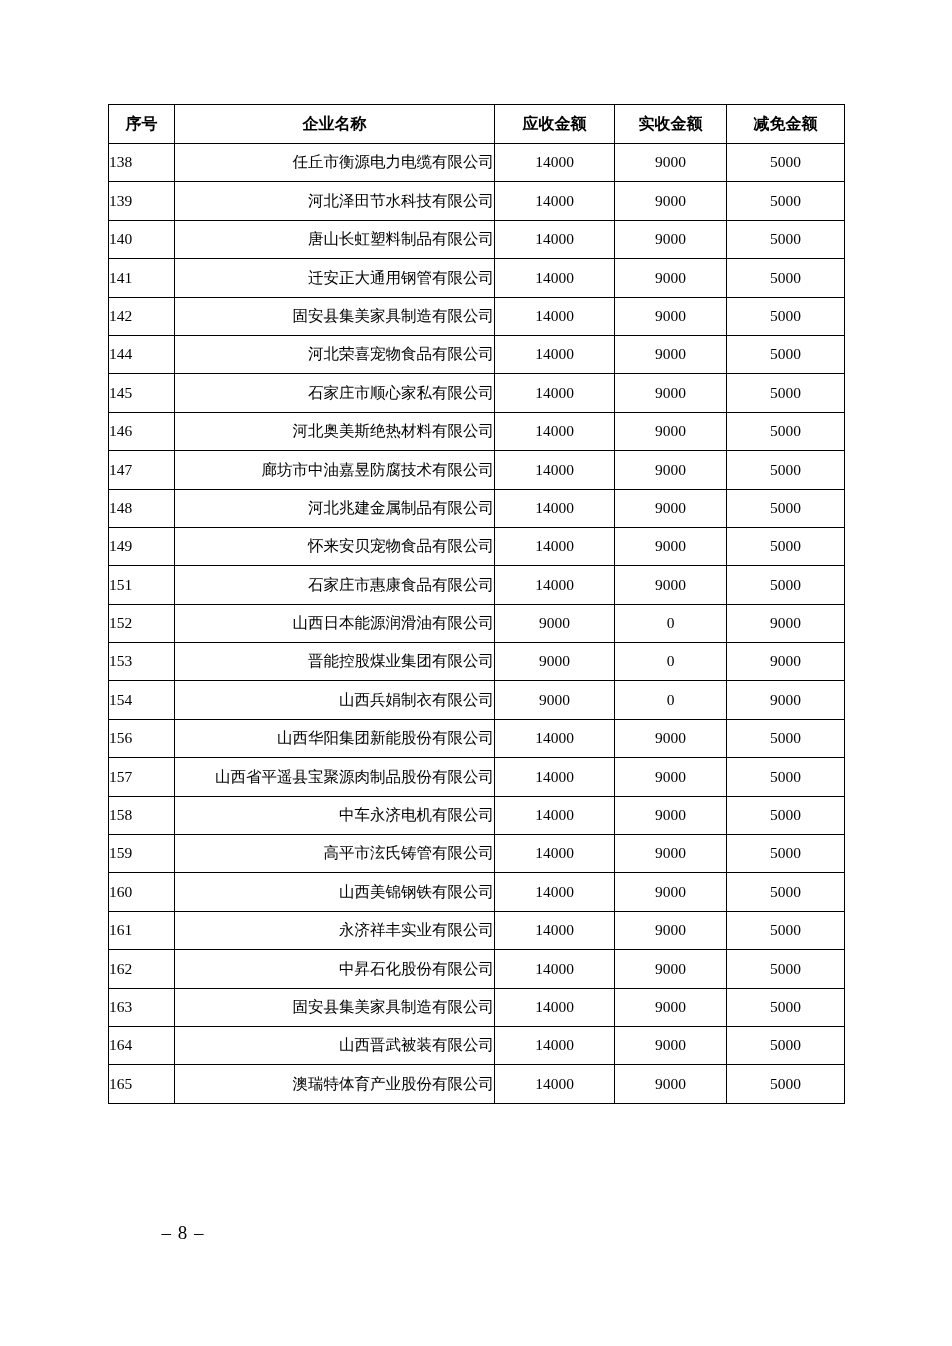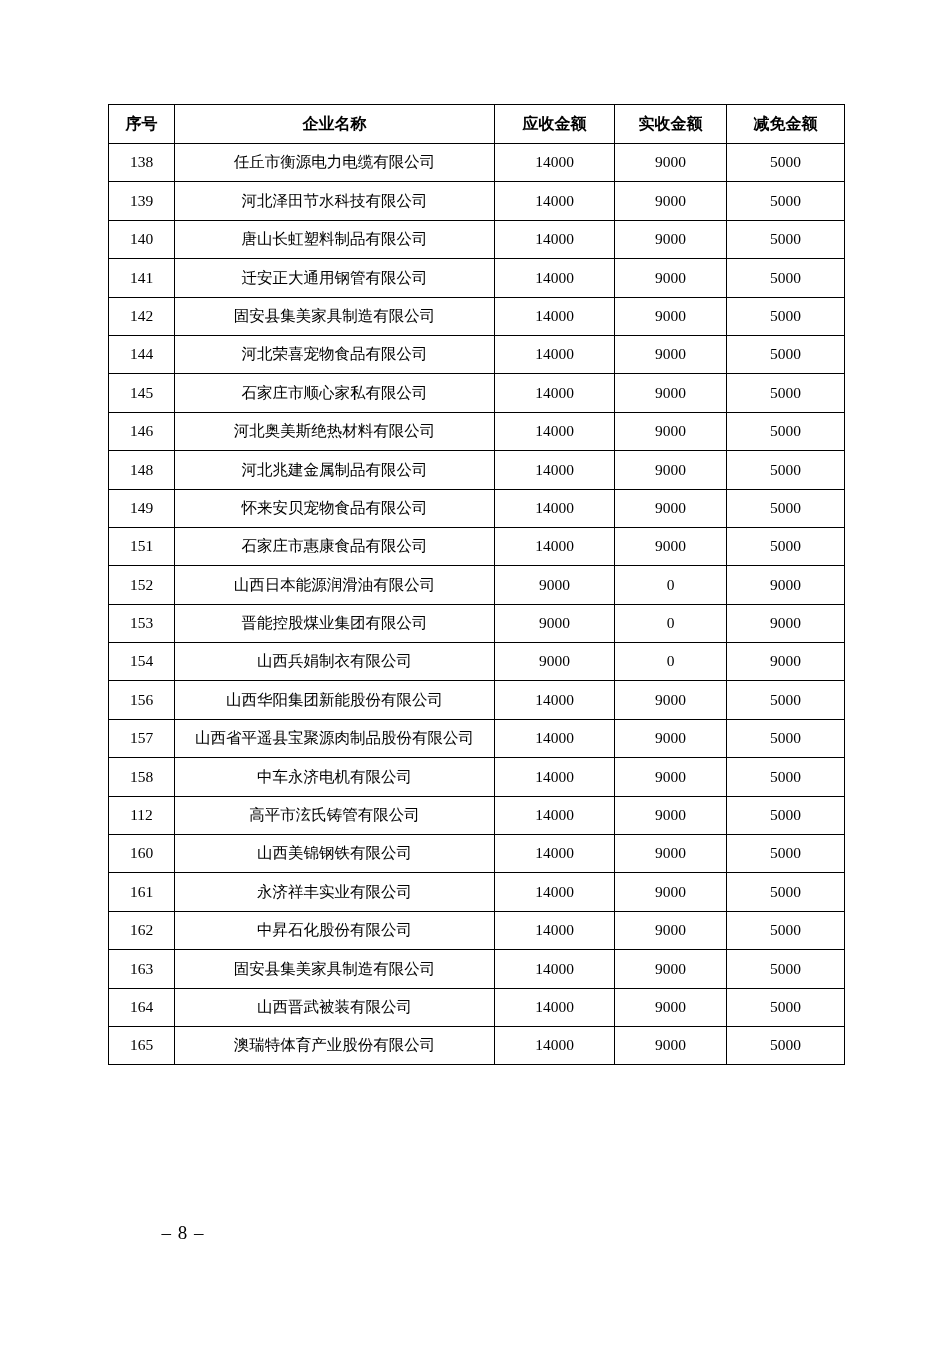--- a/index.html
+++ b/index.html
@@ -45,23 +45,23 @@
     text-align: center;
     font-size: 16px;
     height: 38px;
   }
   col.c-seq { width: 66px; }
   col.c-name { width: 320px; }
   col.c-due { width: 120px; }
   col.c-paid { width: 112px; }
   col.c-red { width: 118px; }
 
-  td.seq { text-align: center; }
+  td.seq { }
   td.name {
-    text-align: center;
+    text-align: right;
     padding-left: 14px;
     white-space: nowrap;
     overflow: hidden;
   }
   td.num { text-align: center; }
 
   .page-number {
     position: absolute;
     left: 0;
     top: 1222px;
@@ -149,20 +149,27 @@
             <td class="num">5000</td>
           </tr>
           <tr>
             <td class="seq">146</td>
             <td class="name">河北奥美斯绝热材料有限公司</td>
             <td class="num">14000</td>
             <td class="num">9000</td>
             <td class="num">5000</td>
           </tr>
           <tr>
+            <td class="seq">147</td>
+            <td class="name">廊坊市中油嘉昱防腐技术有限公司</td>
+            <td class="num">14000</td>
+            <td class="num">9000</td>
+            <td class="num">5000</td>
+          </tr>
+          <tr>
             <td class="seq">148</td>
             <td class="name">河北兆建金属制品有限公司</td>
             <td class="num">14000</td>
             <td class="num">9000</td>
             <td class="num">5000</td>
           </tr>
           <tr>
             <td class="seq">149</td>
             <td class="name">怀来安贝宠物食品有限公司</td>
             <td class="num">14000</td>
@@ -212,21 +219,21 @@
             <td class="num">5000</td>
           </tr>
           <tr>
             <td class="seq">158</td>
             <td class="name">中车永济电机有限公司</td>
             <td class="num">14000</td>
             <td class="num">9000</td>
             <td class="num">5000</td>
           </tr>
           <tr>
-            <td class="seq">112</td>
+            <td class="seq">159</td>
             <td class="name">高平市泫氏铸管有限公司</td>
             <td class="num">14000</td>
             <td class="num">9000</td>
             <td class="num">5000</td>
           </tr>
           <tr>
             <td class="seq">160</td>
             <td class="name">山西美锦钢铁有限公司</td>
             <td class="num">14000</td>
             <td class="num">9000</td>

